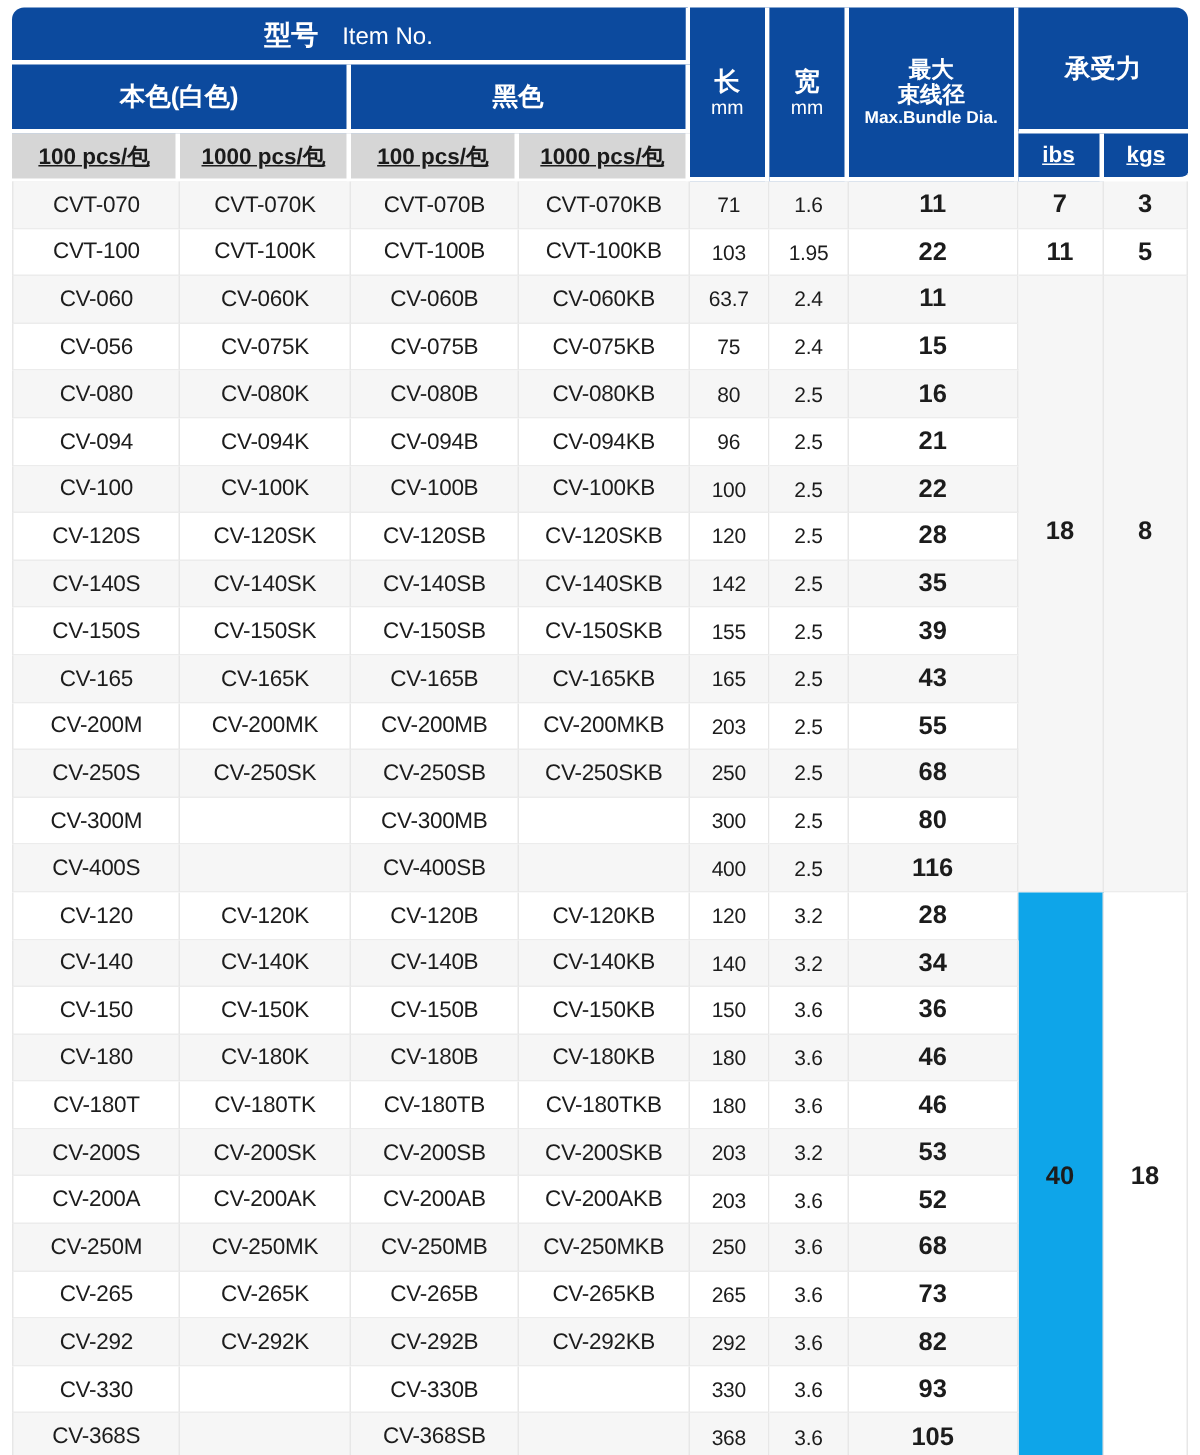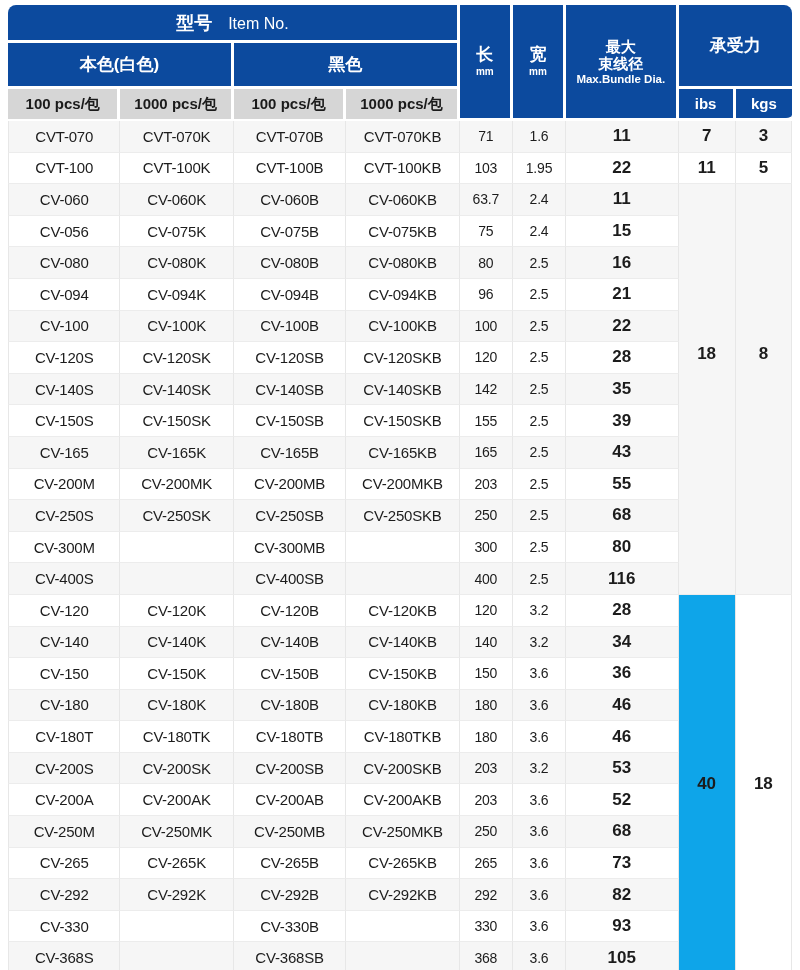--- a/index.html
+++ b/index.html
@@ -19,31 +19,31 @@
     border-collapse:separate;border-spacing:0;
   }
   
   thead th{
     background:var(--blue);color:#fff;font-weight:700;
     border-right:3px solid #fff;border-bottom:3px solid #fff;
     text-align:center;vertical-align:middle;padding:0;
   }
   thead tr.r1 th{height:38px;}
   thead tr.r2 th{height:46px;}
-  thead tr.r3 th{height:32px;}
+  thead tr.r3 th{height:32px;text-decoration:underline;}
   th.last-col{border-right:0;}
   th.th-item{border-top-left-radius:8px;font-size:18px;}
   th.th-item .en{font-size:16px;font-weight:500;margin-left:16px;}
   th.th-color{font-size:17px;}
   th.th-pack{
     background:var(--pack-gray);color:#1b1b1b;
     font-size:15px;font-weight:600;border-bottom-width:2px;
   }
   th.th-dim .zh{display:block;font-size:17px;line-height:19px;}
-  th.th-dim .unit{display:block;font-size:10px;font-weight:700;line-height:15px;}
+  th.th-dim .unit{display:block;font-size:13px;font-weight:400;line-height:15px;}
   th.th-bundle .zh{display:block;font-size:15px;line-height:17px;}
   th.th-bundle .en{display:block;font-size:11.5px;font-weight:600;line-height:14px;}
   th.th-cap{font-size:17px;border-top-right-radius:8px;font-family:Liberation Serif, serif;}
   th.th-unit{font-size:15px;}
   th.th-unit-kgs{border-bottom-right-radius:6px;}
   
   tbody tr{height:31.6px;}
   tbody td{
     text-align:center;vertical-align:middle;background:#fff;
     font-size:15px;border-right:1px solid var(--grid);

